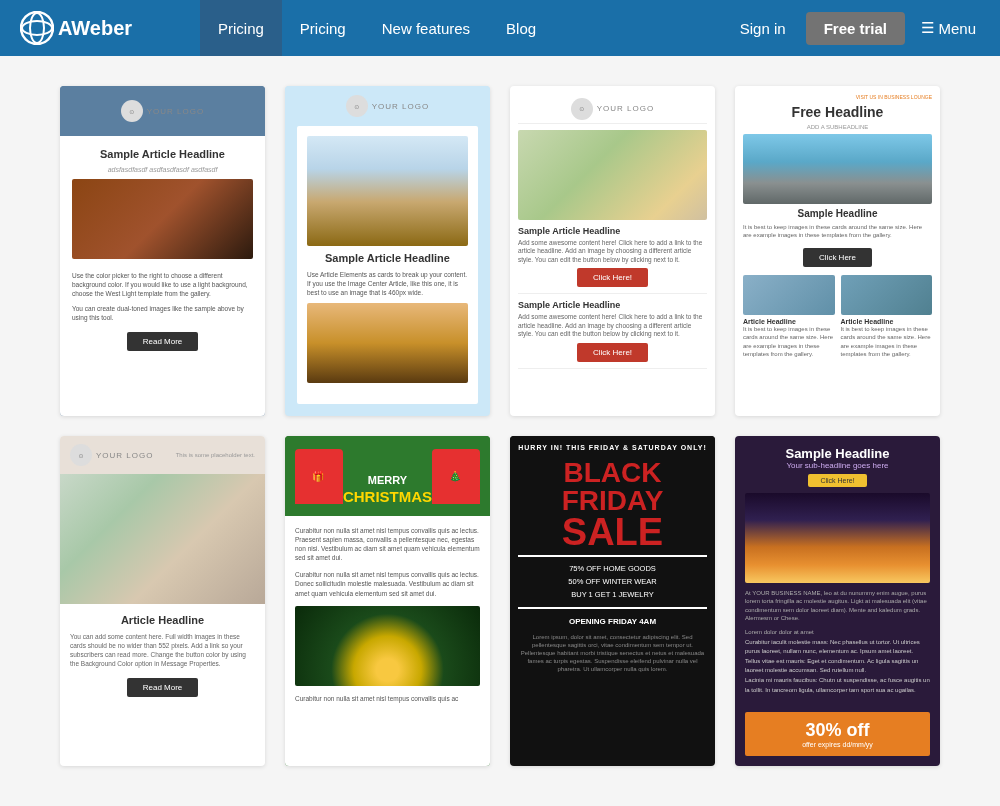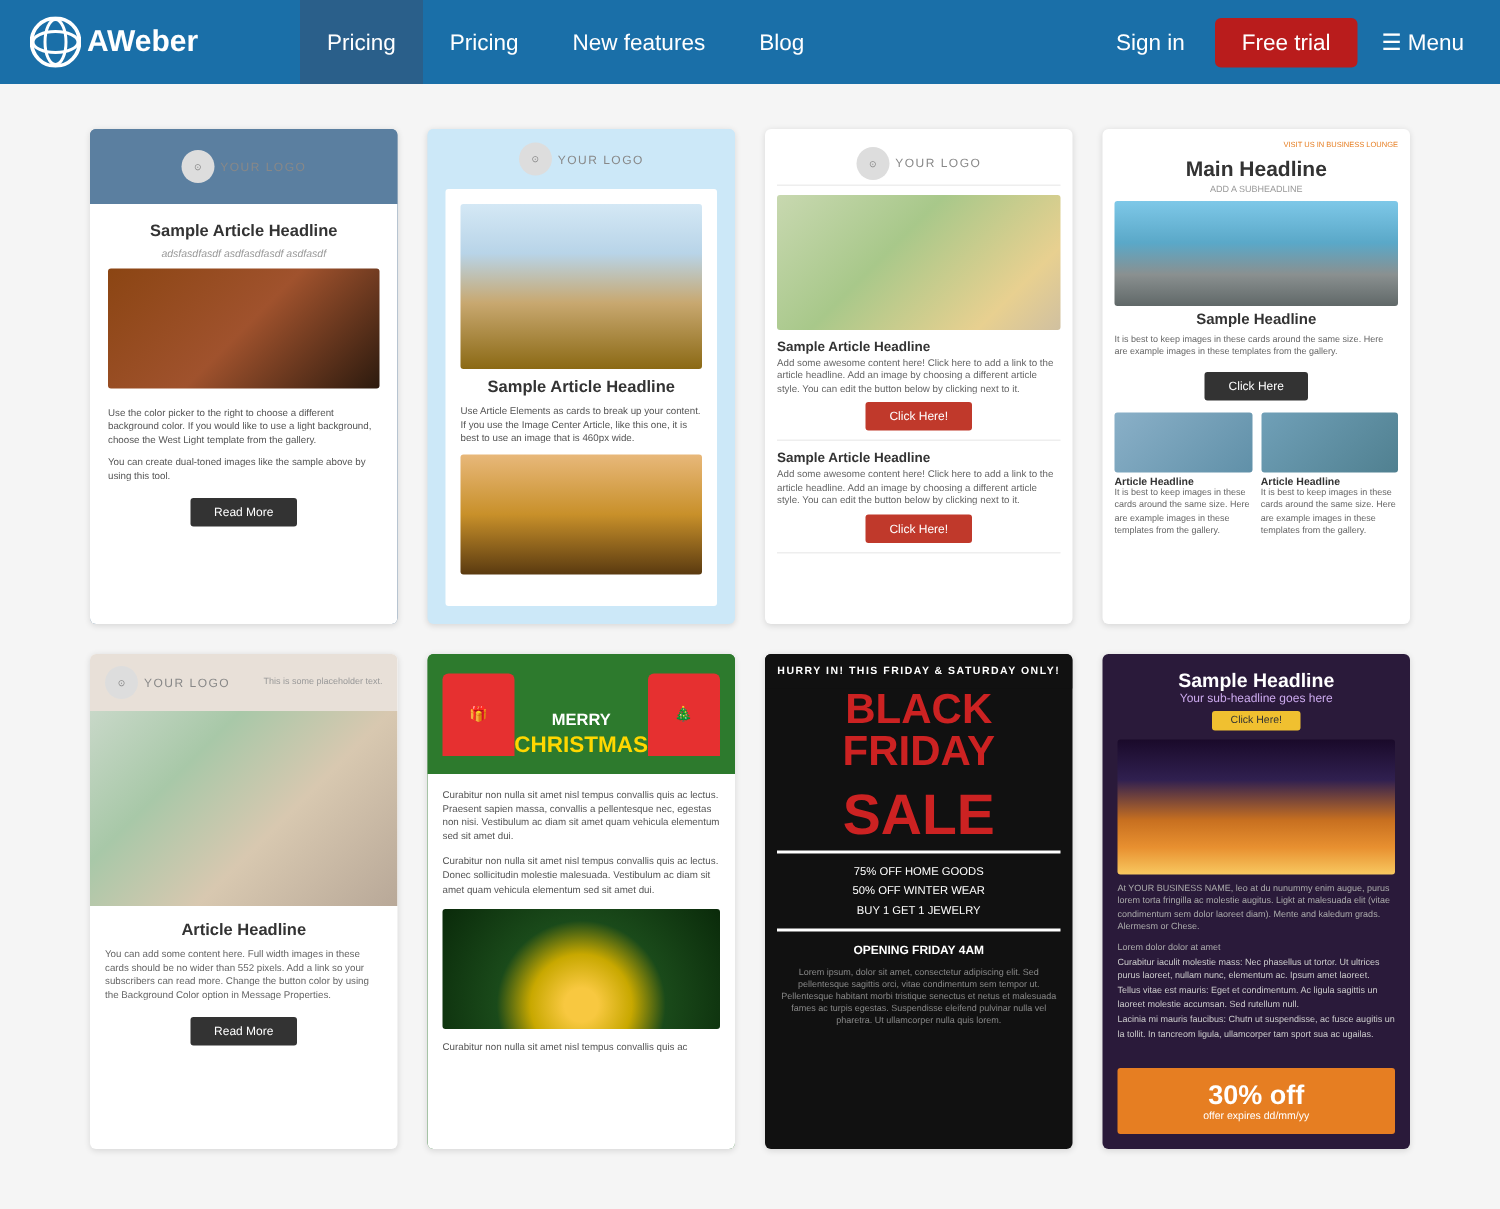--- a/index.html
+++ b/index.html
@@ -49,28 +49,28 @@
       gap: 8px;
       padding: 0 16px;
     }
     .nav-signin {
       color: white;
       font-size: 15px;
       cursor: pointer;
       padding: 0 12px;
     }
     .nav-free-trial {
-      background: #b91c1c;
+      background: #737373;
       color: white;
       border: none;
       padding: 8px 18px;
       border-radius: 4px;
       font-size: 15px;
       cursor: pointer;
-      font-weight: normal;
+      font-weight: bold;
       text-align: right;
     }
     .nav-menu {
       color: white;
       font-size: 15px;
       cursor: pointer;
       display: flex;
       align-items: center;
       gap: 4px;
       padding: 0 8px;
@@ -419,21 +419,20 @@
       text-align: center;
       line-height: 1;
       padding: 0 8px;
     }
     .card-7-sale {
       color: #cc2222;
       font-size: 38px;
       font-weight: 900;
       text-align: center;
       line-height: 0.9;
-      margin-top: 12px;
     }
     .card-7-divider {
       border-top: 2px solid white;
       margin: 6px 8px;
     }
     .card-7-deals {
       color: white;
       text-align: center;
       font-size: 7.5px;
       font-weight: normal;
@@ -630,21 +629,21 @@
       </div>
       <div class="card-article">
         <div class="card-article-title">Sample Article Headline</div>
         <div class="card-article-text">Add some awesome content here! Click here to add a link to the article headline. Add an image by choosing a different article style. You can edit the button below by clicking next to it.</div>
         <button class="card-btn card-btn-red">Click Here!</button>
       </div>
     </div>
 
     <div class="template-card card-4">
       <div class="card-4-top-text">VISIT US IN BUSINESS LOUNGE</div>
-      <div class="card-4-main-headline">Main Headline</div>
+      <div class="card-4-main-headline">Free Headline</div>
       <div class="card-4-sub">ADD A SUBHEADLINE</div>
       <div class="card-4-img"></div>
       <div class="card-4-sample-headline">Sample Headline</div>
       <div class="card-4-body">It is best to keep images in these cards around the same size. Here are example images in these templates from the gallery.</div>
       <button class="card-btn">Click Here</button>
       <div class="card-4-articles">
         <div>
           <div class="card-4-article-img"></div>
           <div class="card-4-article-title">Article Headline</div>
           <div class="card-4-body">It is best to keep images in these cards around the same size. Here are example images in these templates from the gallery.</div>

